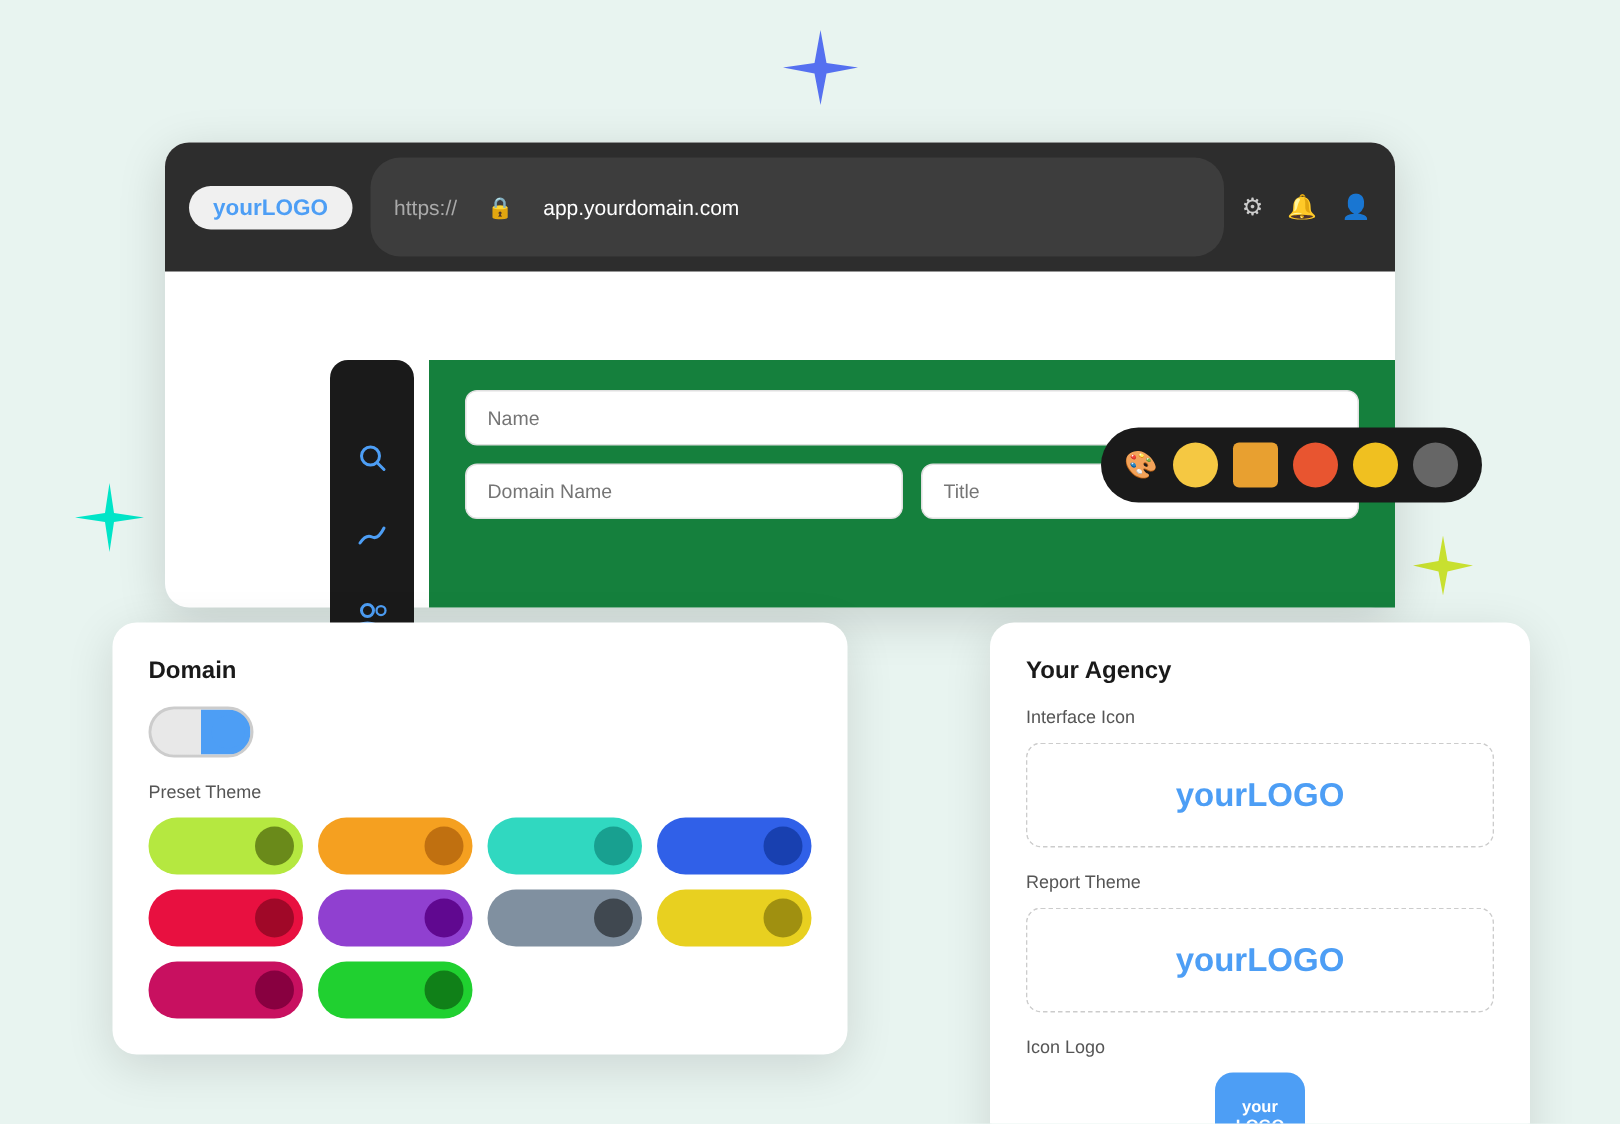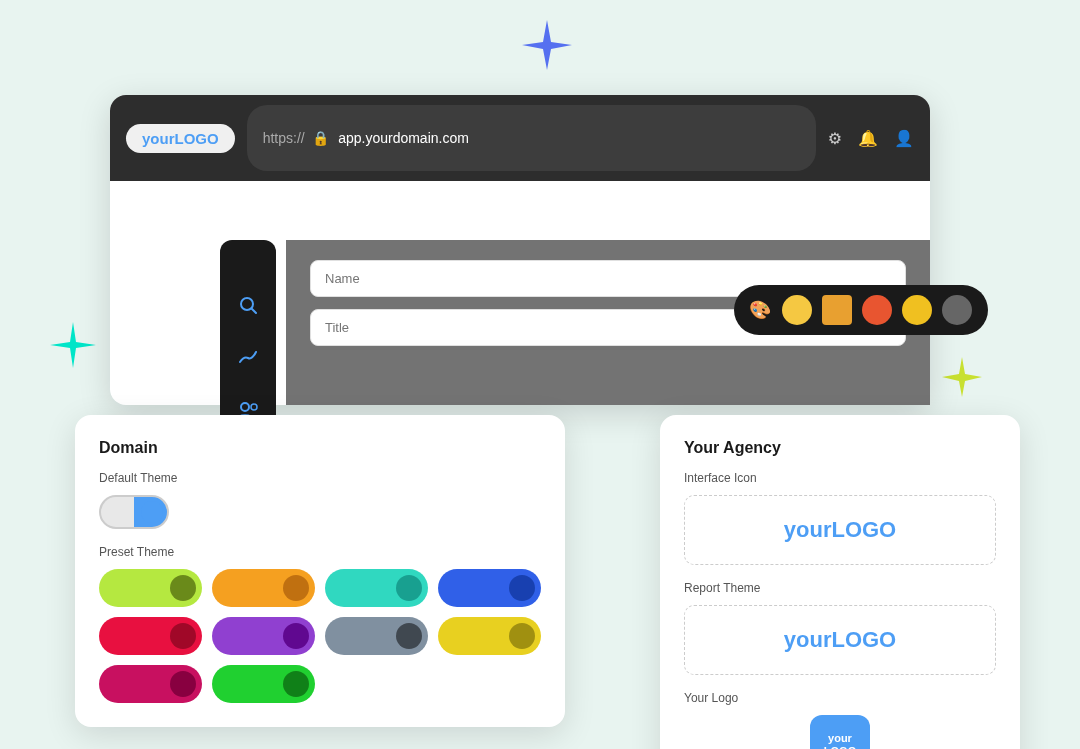--- a/index.html
+++ b/index.html
@@ -49,21 +49,21 @@
       font-weight: 700;
     }
 
     .url-bar {
       flex: 1;
       background: #3d3d3d;
       border-radius: 20px;
       padding: 25px 16px;
       display: flex;
       align-items: flex-start;
-      gap: 8px;
+      gap: 20px;
       font-size: 14px;
       color: #fff;
     }
 
     .url-https {
       color: #aaa;
     }
 
     .lock-icon {
       color: #4caf50;
@@ -105,21 +105,21 @@
       cursor: pointer;
     }
 
     
     .form-area {
       position: absolute;
       top: 145px;
       left: 176px;
       right: 0;
       bottom: 0;
-      background: #737373;
+      background: #15803d;
       padding: 20px 24px;
     }
 
     .form-row {
       display: flex;
       gap: 12px;
       margin-bottom: 12px;
     }
 
     .form-input {
@@ -370,37 +370,37 @@
         <path d="M14 18 C16 15 22 15 22 18" stroke="#4d9ef5" stroke-width="1.5" stroke-linecap="round" fill="none"></path>
       </svg>
     </span>
   </div>
 
   <div class="form-area">
     <div class="form-row">
       <input class="form-input" type="text" placeholder="Name" style="">
     </div>
     <div class="form-row">
+      <input class="form-input" type="text" placeholder="Domain Name" style="">
       <input class="form-input" type="text" placeholder="Title" style="">
     </div>
   </div>
 </div>
 
 <div class="color-picker-popup" style="position:absolute;top:285px;right:92px;z-index:25;">
   <span class="palette-icon">🎨</span>
   <div class="color-swatch" style="background:#f5c842;"></div>
   <div class="color-swatch" style="background:#e8a030;border-radius:4px;"></div>
   <div class="color-swatch" style="background:#e85530;"></div>
   <div class="color-swatch" style="background:#f0c020;"></div>
   <div class="color-swatch" style="background:#666;"></div>
 </div>
 
 <div class="theme-panel">
   <div class="panel-title">Domain</div>
-  <div class="section-label">Default Theme</div>
   <div class="toggle-container">
     <div class="toggle">
       <div class="toggle-knob"></div>
     </div>
   </div>
   <div class="section-label">Preset Theme</div>
   <div class="preset-grid">
 
     <div class="preset-pill" style="background:#b5e840;">
       <div class="preset-knob" style="background:#6a8a1a;"></div>
@@ -444,17 +444,17 @@
     <div class="logo-text">
       <span>your</span><span style="color:#4d9ef5;font-weight:700;">LOGO</span>
     </div>
   </div>
   <div class="section-label">Report Theme</div>
   <div class="logo-upload-box">
     <div class="logo-text">
       <span>your</span><span style="color:#4d9ef5;font-weight:700;">LOGO</span>
     </div>
   </div>
-  <div class="section-label">Your Logo</div>
+  <div class="section-label">Icon Logo</div>
   <div style="display:flex;justify-content:center;">
     <div class="icon-logo-box">your<br>LOGO</div>
   </div>
 </div>
 
 </body></html>

